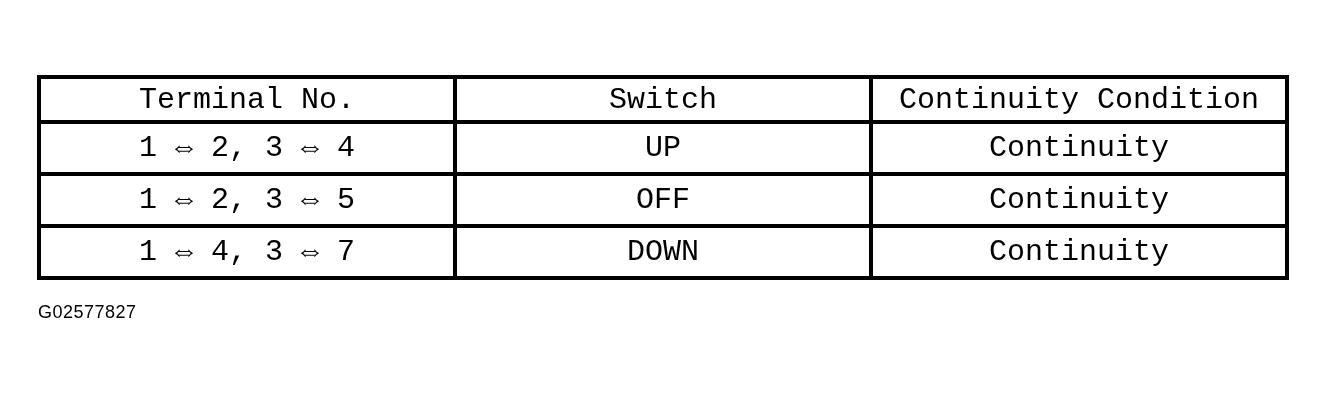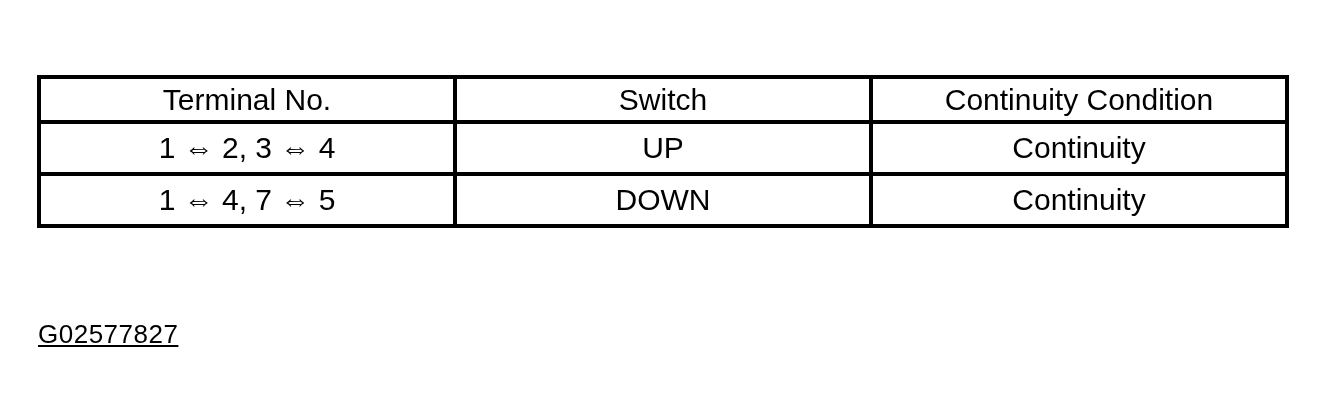--- a/index.html
+++ b/index.html
@@ -24,52 +24,56 @@
   .spec-table th,
   .spec-table td {
     border: 4px solid #000000;
     text-align: center;
     vertical-align: middle;
     padding: 0;
     font-weight: normal;
     font-size: 30px;
     line-height: 1;
     white-space: nowrap;
-    font-family: Liberation Sans, sans-serif;
+    font-family: Liberation Mono, monospace;
     margin-top: 36px;
   }
   .spec-table th { height: 45px; }
   .spec-table td { height: 52px; text-align: center; }
   .caption {
     position: absolute;
     left: 38px;
-    top: 319px;
-    font-size: 26px;
+    top: 302px;
+    font-size: 18px;
     letter-spacing: 0.5px;
-    text-decoration: underline;
   }
 </style>
 </head>
 <body>
 
 <table class="spec-table">
   <thead>
     <tr>
       <th>Terminal No.</th>
       <th>Switch</th>
       <th>Continuity Condition</th>
     </tr>
   </thead>
   <tbody>
     <tr>
       <td>1 ⇔ 2, 3 ⇔ 4</td>
       <td>UP</td>
       <td>Continuity</td>
     </tr>
     <tr>
-      <td>1 ⇔ 4, 7 ⇔ 5</td>
+      <td>1 ⇔ 2, 3 ⇔ 5</td>
+      <td>OFF</td>
+      <td>Continuity</td>
+    </tr>
+    <tr>
+      <td>1 ⇔ 4, 3 ⇔ 7</td>
       <td>DOWN</td>
       <td>Continuity</td>
     </tr>
   </tbody>
 </table>
 
 <div class="caption">G02577827</div>
 
 </body></html>

